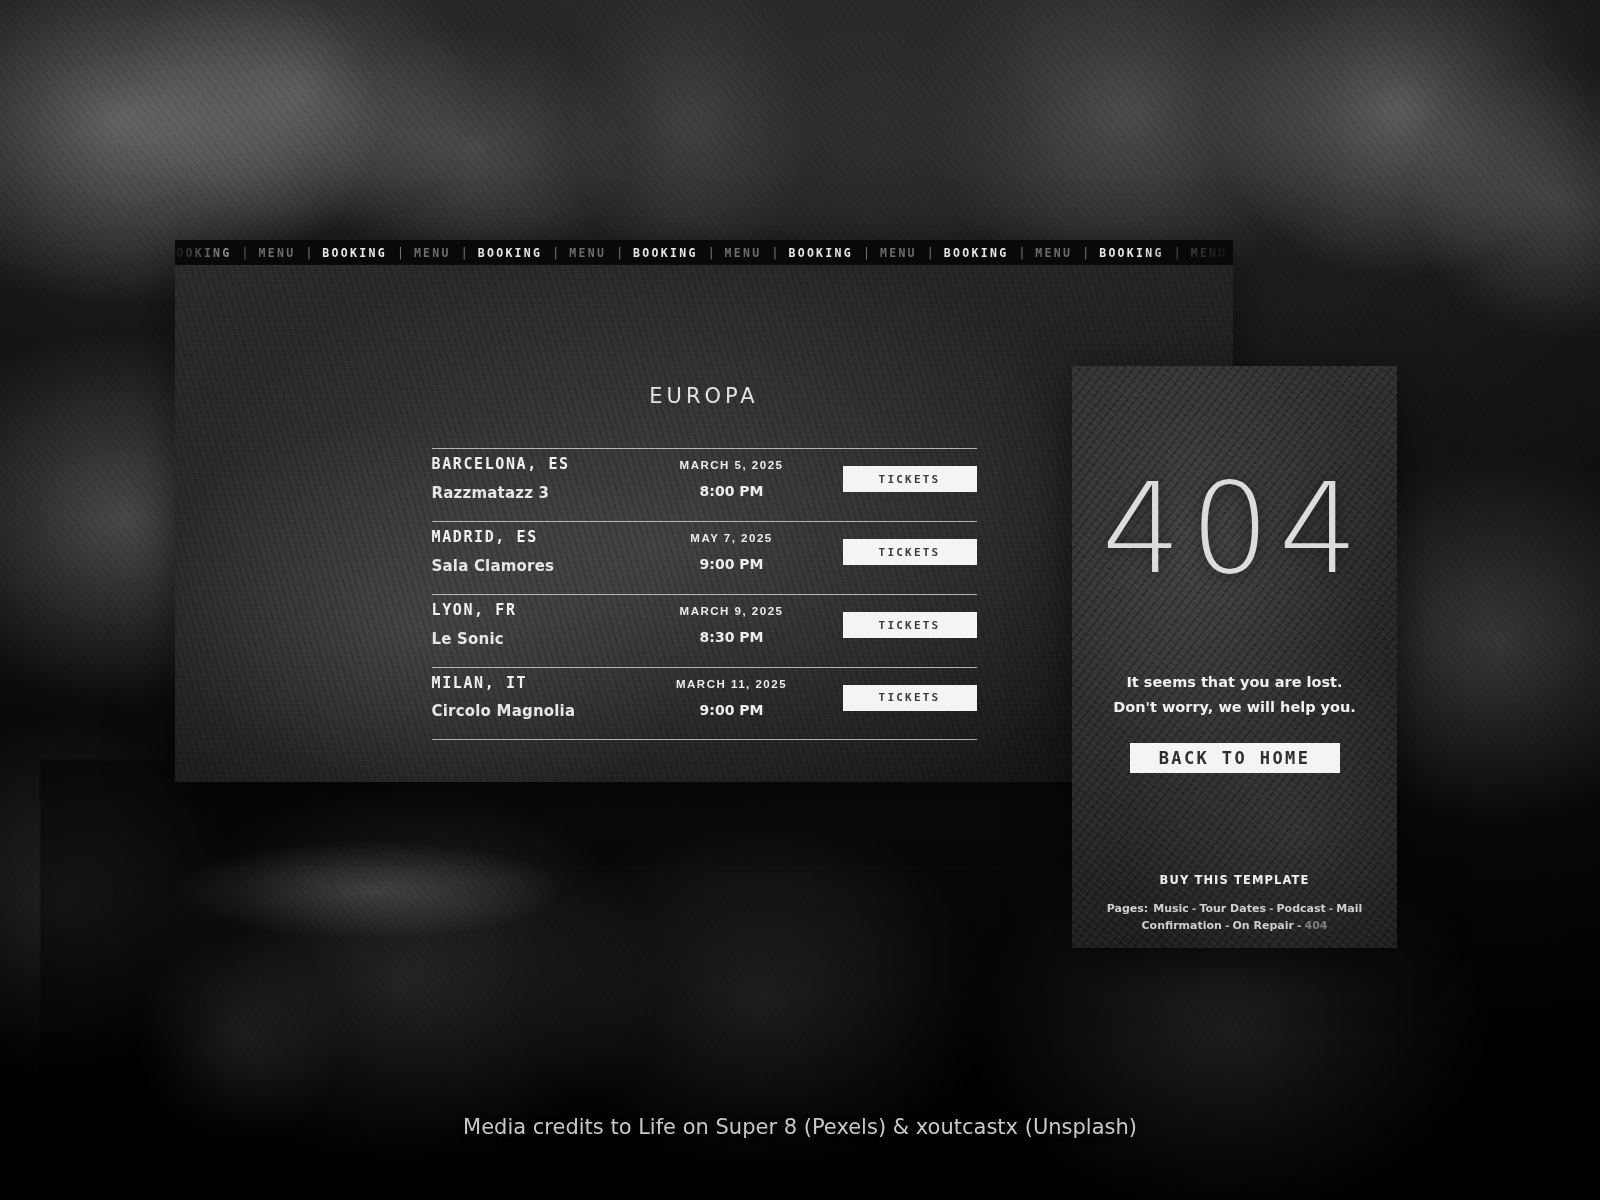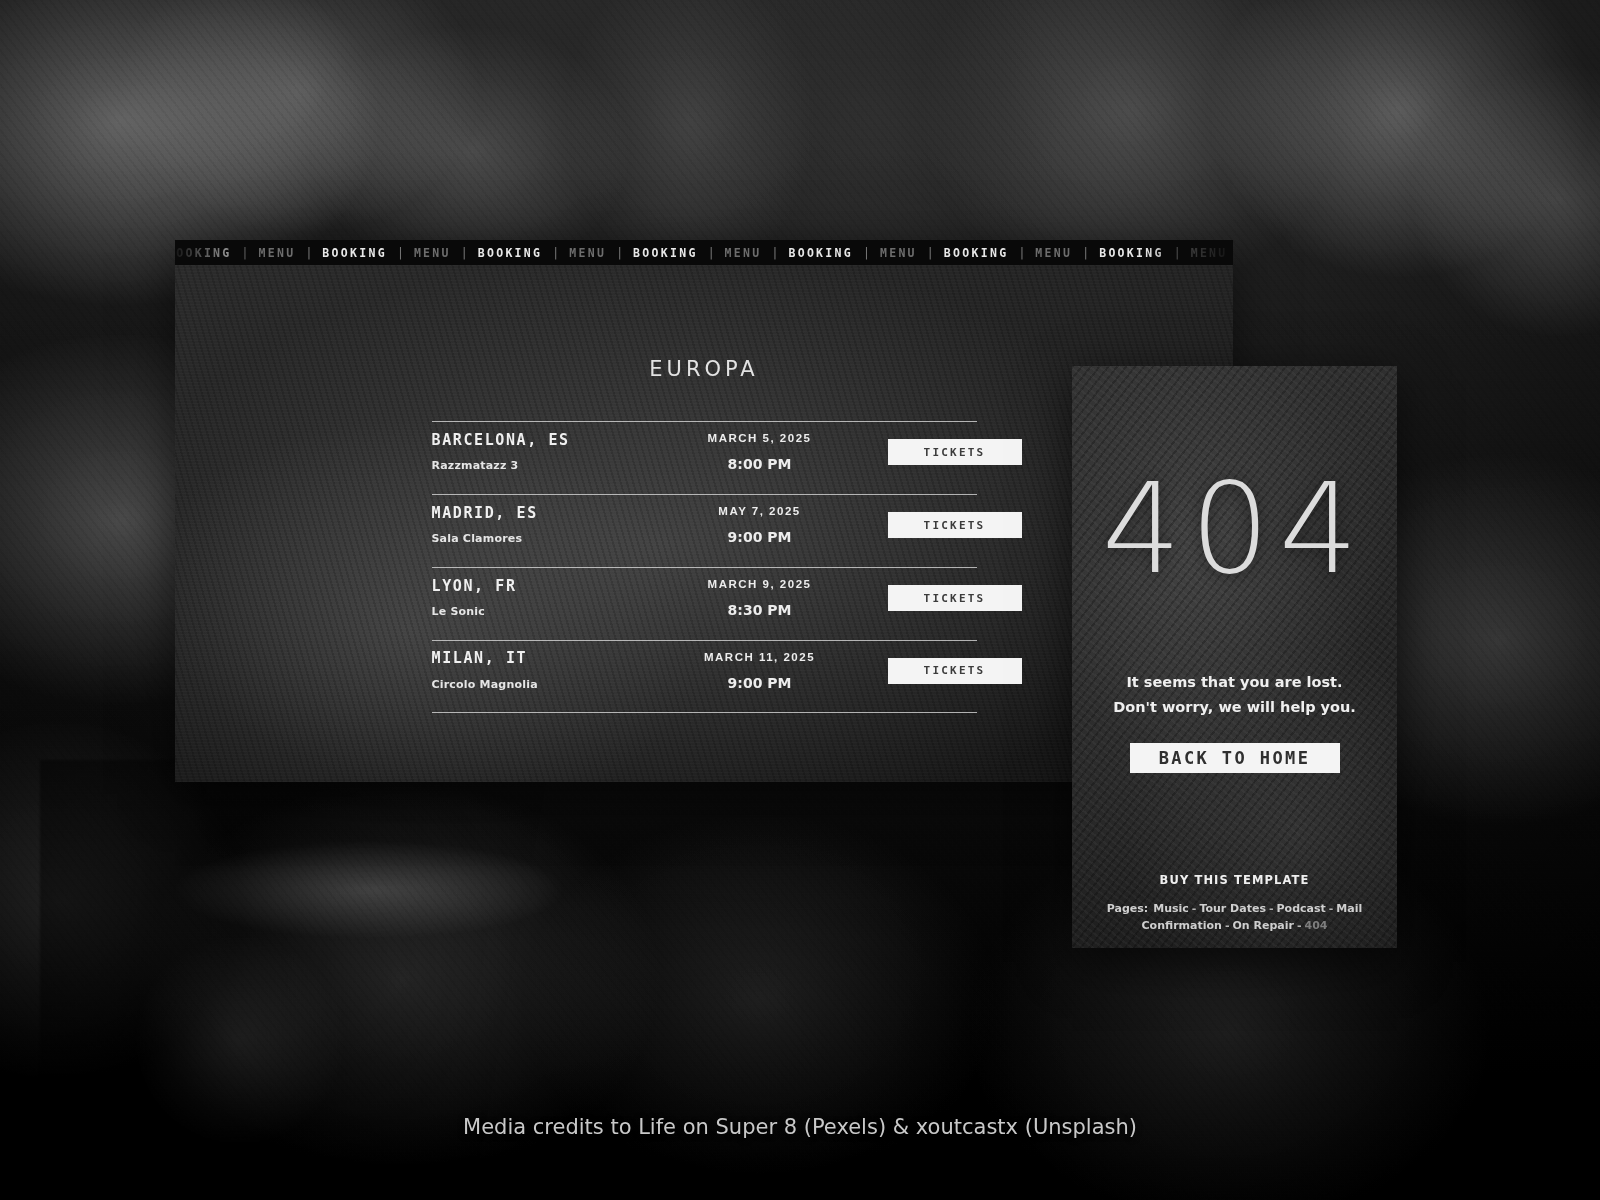--- a/index.html
+++ b/index.html
@@ -137,21 +137,21 @@
     font-family: "DejaVu Sans", sans-serif;
     font-size: 35px;
     font-weight: 300;
     letter-spacing: 7.5px;
     color: #e9e9e9;
     text-shadow: 0 1px 8px rgba(0,0,0,0.55);
   }
 
   .tour-subtitle {
     text-align: center;
-    margin-top: 20px;
+    margin-top: 47px;
     font-family: "DejaVu Sans", sans-serif;
     font-size: 21px;
     font-weight: 400;
     letter-spacing: 4px;
     color: #e3e3e3;
   }
 
   .dates-list {
     position: relative;
     width: 545px;
@@ -159,36 +159,35 @@
   }
 
   .date-row {
     position: relative;
     display: grid;
     grid-template-columns: 200px 200px 1fr;
     align-items: center;
     border-top: 1px solid rgba(226,226,226,0.75);
     padding: 0 0 12px;
     min-height: 73px;
-    gap: 28px;
   }
   .dates-list .date-row:last-child { border-bottom: 1px solid rgba(226,226,226,0.75); }
 
   .city {
     font-family: "DejaVu Sans Mono", monospace;
     font-size: 15px;
     font-weight: 700;
     letter-spacing: 1.6px;
     color: #f0f0f0;
     line-height: 1.1;
   }
   .venue {
     margin-top: 11px;
     font-family: "DejaVu Sans", sans-serif;
-    font-size: 11px;
+    font-size: 15px;
     font-weight: 700;
     letter-spacing: .2px;
     color: #e6e6e6;
   }
   .when { text-align: center; }
   .date-text {
     font-family: Liberation Sans, sans-serif;
     font-size: 11.5px;
     font-weight: 700;
     letter-spacing: 1.5px;

